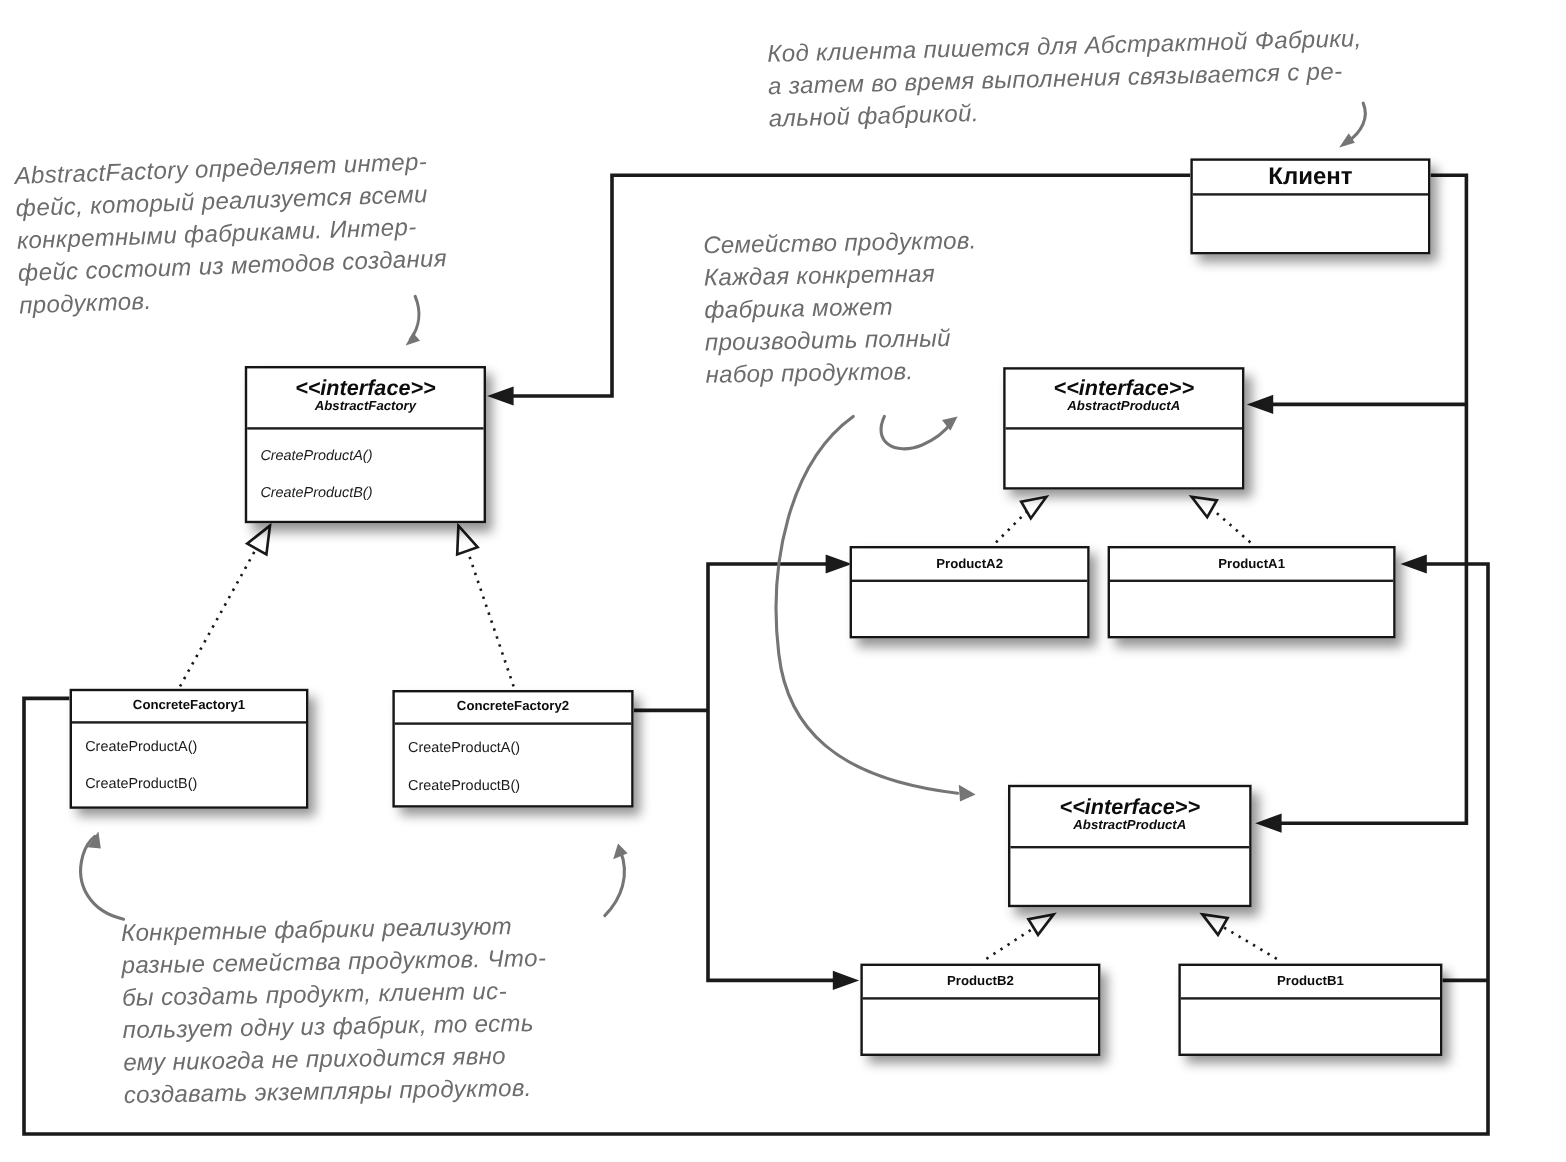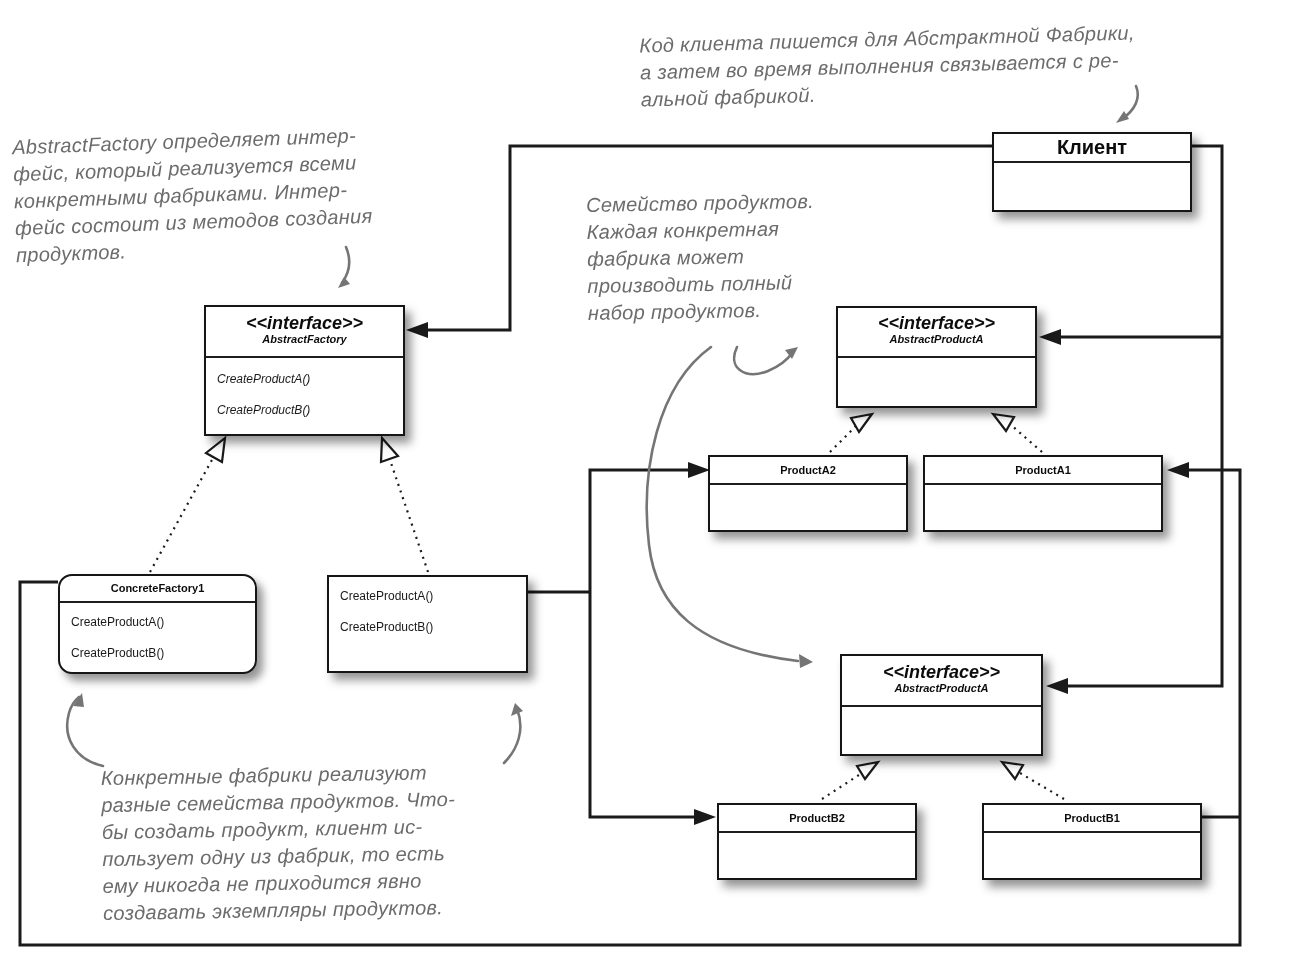--- a/index.html
+++ b/index.html
@@ -136,31 +136,34 @@
     <div class="body"></div>
   </div>
 
   <div class="uml-box" style="left:906px;top:455px;width:240px;height:77px;margin-left:17px;">
     <div class="hdr" style="height:26px;">
       <div class="cname">ProductA1</div>
     </div>
     <div class="body"></div>
   </div>
 
-  <div class="uml-box" style="left:58px;top:574px;width:199px;height:100px;border-radius:14px;">
+  <div class="uml-box" style="left:58px;top:574px;width:199px;height:100px;">
     <div class="hdr" style="height:25px;">
       <div class="cname">ConcreteFactory1</div>
     </div>
     <div class="body" style="padding-top:4px;">
       <div class="method">CreateProductA()</div>
       <div class="method">CreateProductB()</div>
     </div>
   </div>
 
   <div class="uml-box" style="left:327px;top:575px;width:201px;height:98px;">
+    <div class="hdr" style="height:25px;">
+      <div class="cname">ConcreteFactory2</div>
+    </div>
     <div class="body" style="padding-top:4px;">
       <div class="method">CreateProductA()</div>
       <div class="method">CreateProductB()</div>
     </div>
   </div>
 
   <div class="uml-box iface" style="left:840px;top:654px;width:203px;height:102px;">
     <div class="hdr" style="height:49px;">
       <div class="stereo">&lt;&lt;interface&gt;&gt;</div>
       <div class="cname">AbstractProductA</div>

